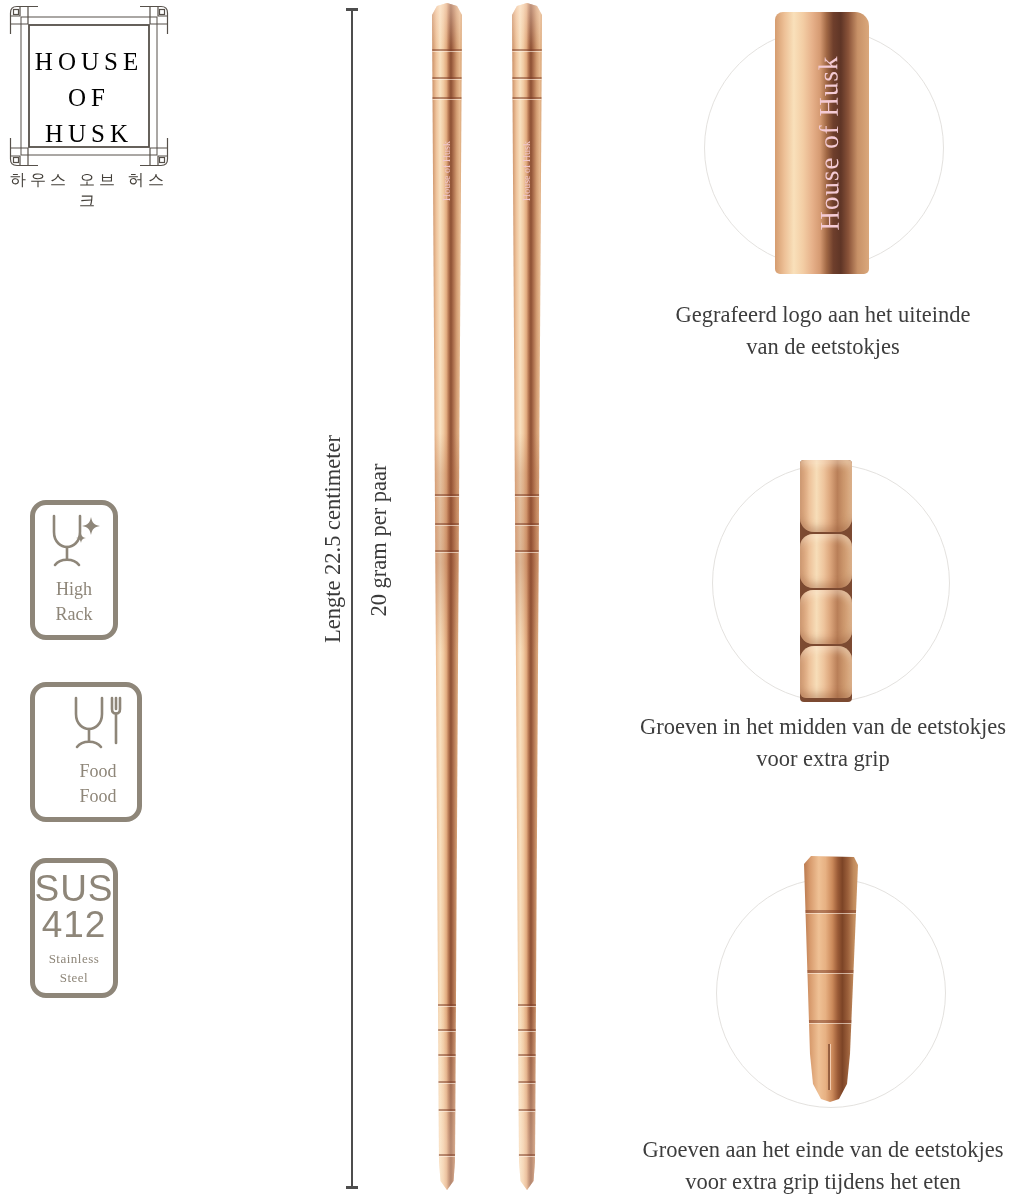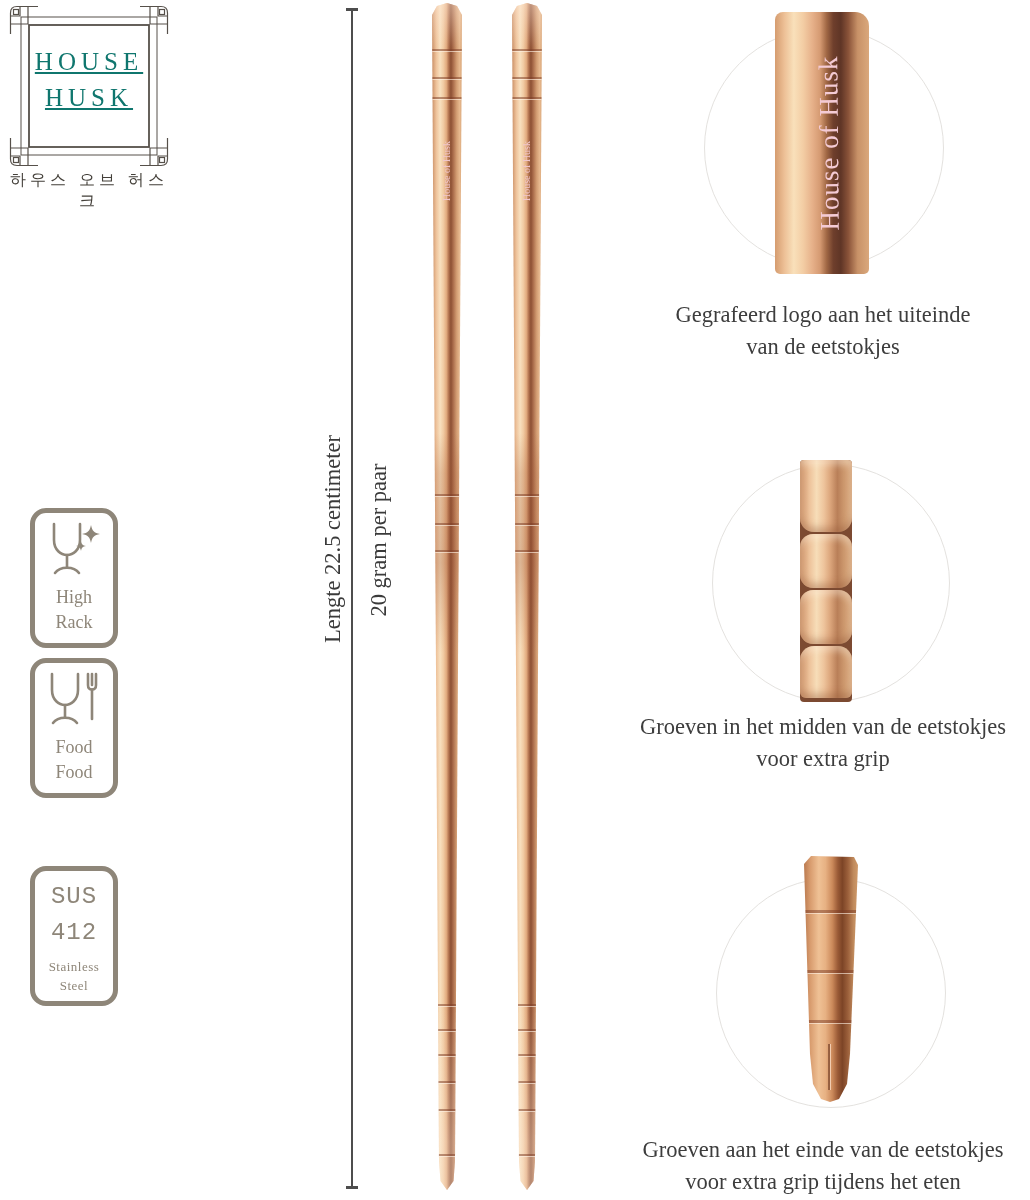--- a/index.html
+++ b/index.html
@@ -3,32 +3,32 @@
 <meta charset="utf-8">
 <style>
   html,body{margin:0;padding:0;background:#ffffff;}
   .canvas{position:relative;width:1030px;height:1200px;background:#fff;overflow:hidden;
           font-family:"Liberation Serif","DejaVu Serif",serif;}
 
   
   .logo{position:absolute;left:8px;top:4px;width:162px;height:192px;}
   .logo-frame{position:absolute;left:0;top:0;}
   .logo-text{position:absolute;left:0;top:40px;width:162px;text-align:center;
-             color:#0f766e;font-size:25px;letter-spacing:5px;line-height:36px;text-decoration:underline;}
+             color:#000000;font-size:25px;letter-spacing:5px;line-height:36px;}
   .logo-korean{position:absolute;left:0;top:166px;width:162px;text-align:center;
                color:#44403a;font-size:16px;letter-spacing:4px;
                font-family:"DejaVu Sans",sans-serif;}
 
   
   .badge{position:absolute;left:30px;width:78px;height:130px;background:#fff;
          border:5px solid #8e8679;border-radius:16px;color:#8e8679;
-         display:flex;flex-direction:column;align-items:center;margin-top:8px;}
+         display:flex;flex-direction:column;align-items:center;}
   .badge-label{text-align:center;font-size:18px;line-height:25px;color:#8e8679;}
   .badge-icon{margin-top:8px;}
-  .sus-big{font-family:Liberation Mono, monospace;font-size:24px;line-height:36px;
+  .sus-big{font-family:Liberation Sans, sans-serif;font-size:37px;line-height:36px;
            text-align:center;letter-spacing:1px;margin-top:8px;}
   .sus-small{font-size:13px;line-height:19px;text-align:center;margin-top:6px;letter-spacing:.5px;}
   .badge-divider{width:100%;height:0;border-top:4px solid #8e8679;margin-top:2px;}
 
   
   .measure-line{position:absolute;left:351px;top:10px;width:2px;height:1176px;background:#4d4d4d;}
   .measure-cap{position:absolute;left:346px;width:12px;height:3px;background:#4d4d4d;}
   .vtext{position:absolute;text-align:center;color:#3a3a3a;font-size:22.5px;white-space:nowrap;
          transform:rotate(-90deg);}
 
@@ -102,40 +102,41 @@
       </defs>
       <rect x="13" y="13" width="136" height="138" fill="none" stroke="#56504a" stroke-width="1"></rect>
       <rect x="21" y="21" width="120" height="122" fill="none" stroke="#56504a" stroke-width="1.8"></rect>
       <use href="#corner"></use>
       <use href="#corner" transform="translate(162,0) scale(-1,1)"></use>
       <use href="#corner" transform="translate(0,164) scale(1,-1)"></use>
       <use href="#corner" transform="translate(162,164) scale(-1,-1)"></use>
     </svg>
     <div class="logo-text">
       <div>HOUSE</div>
+      <div>OF</div>
       <div>HUSK</div>
     </div>
     <div class="logo-korean">하우스 오브 허스크</div>
   </div>
 
   <div class="badge" style="top:500px;">
     <svg class="badge-icon" width="56" height="58" viewBox="0 0 56 58" fill="none" stroke="#8e8679" stroke-width="2.6" stroke-linecap="round">
       <path d="M8 3 V19 C8 29 15 34 21 34 C27 34 34 29 34 19 V3"></path>
       <path d="M21 34 V46"></path>
       <path d="M9 52 C14 45 28 45 33 52"></path>
       <path d="M45 4 C46.2 10 48 11.8 54 13 C48 14.2 46.2 16 45 22 C43.8 16 42 14.2 36 13 C42 11.8 43.8 10 45 4 Z" fill="#8e8679" stroke="none"></path>
       <path d="M35 20 C35.7 23.4 36.6 24.3 40 25 C36.6 25.7 35.7 26.6 35 30 C34.3 26.6 33.4 25.7 30 25 C33.4 24.3 34.3 23.4 35 20 Z" fill="#8e8679" stroke="none"></path>
     </svg>
     <div class="badge-label" style="margin-top:6px;">
       <div>High</div>
       <div>Rack</div>
     </div>
   </div>
 
-  <div class="badge" style="top:650px;">
+  <div class="badge" style="top:682px;padding-left:24px;">
     <svg class="badge-icon" width="56" height="58" viewBox="0 0 56 58" fill="none" stroke="#8e8679" stroke-width="2.6" stroke-linecap="round">
       <path d="M6 3 V19 C6 29 13 34 19 34 C25 34 32 29 32 19 V3"></path>
       <path d="M19 34 V46"></path>
       <path d="M7 52 C12 45 26 45 31 52"></path>
       <path d="M42 3 V14 C42 17.5 44 18.5 46 18.5 C48 18.5 50 17.5 50 14 V3"></path>
       <path d="M46 3 V14"></path>
       <path d="M46 18.5 V48"></path>
     </svg>
     <div class="badge-label" style="margin-top:6px;">
       <div>Food</div>

